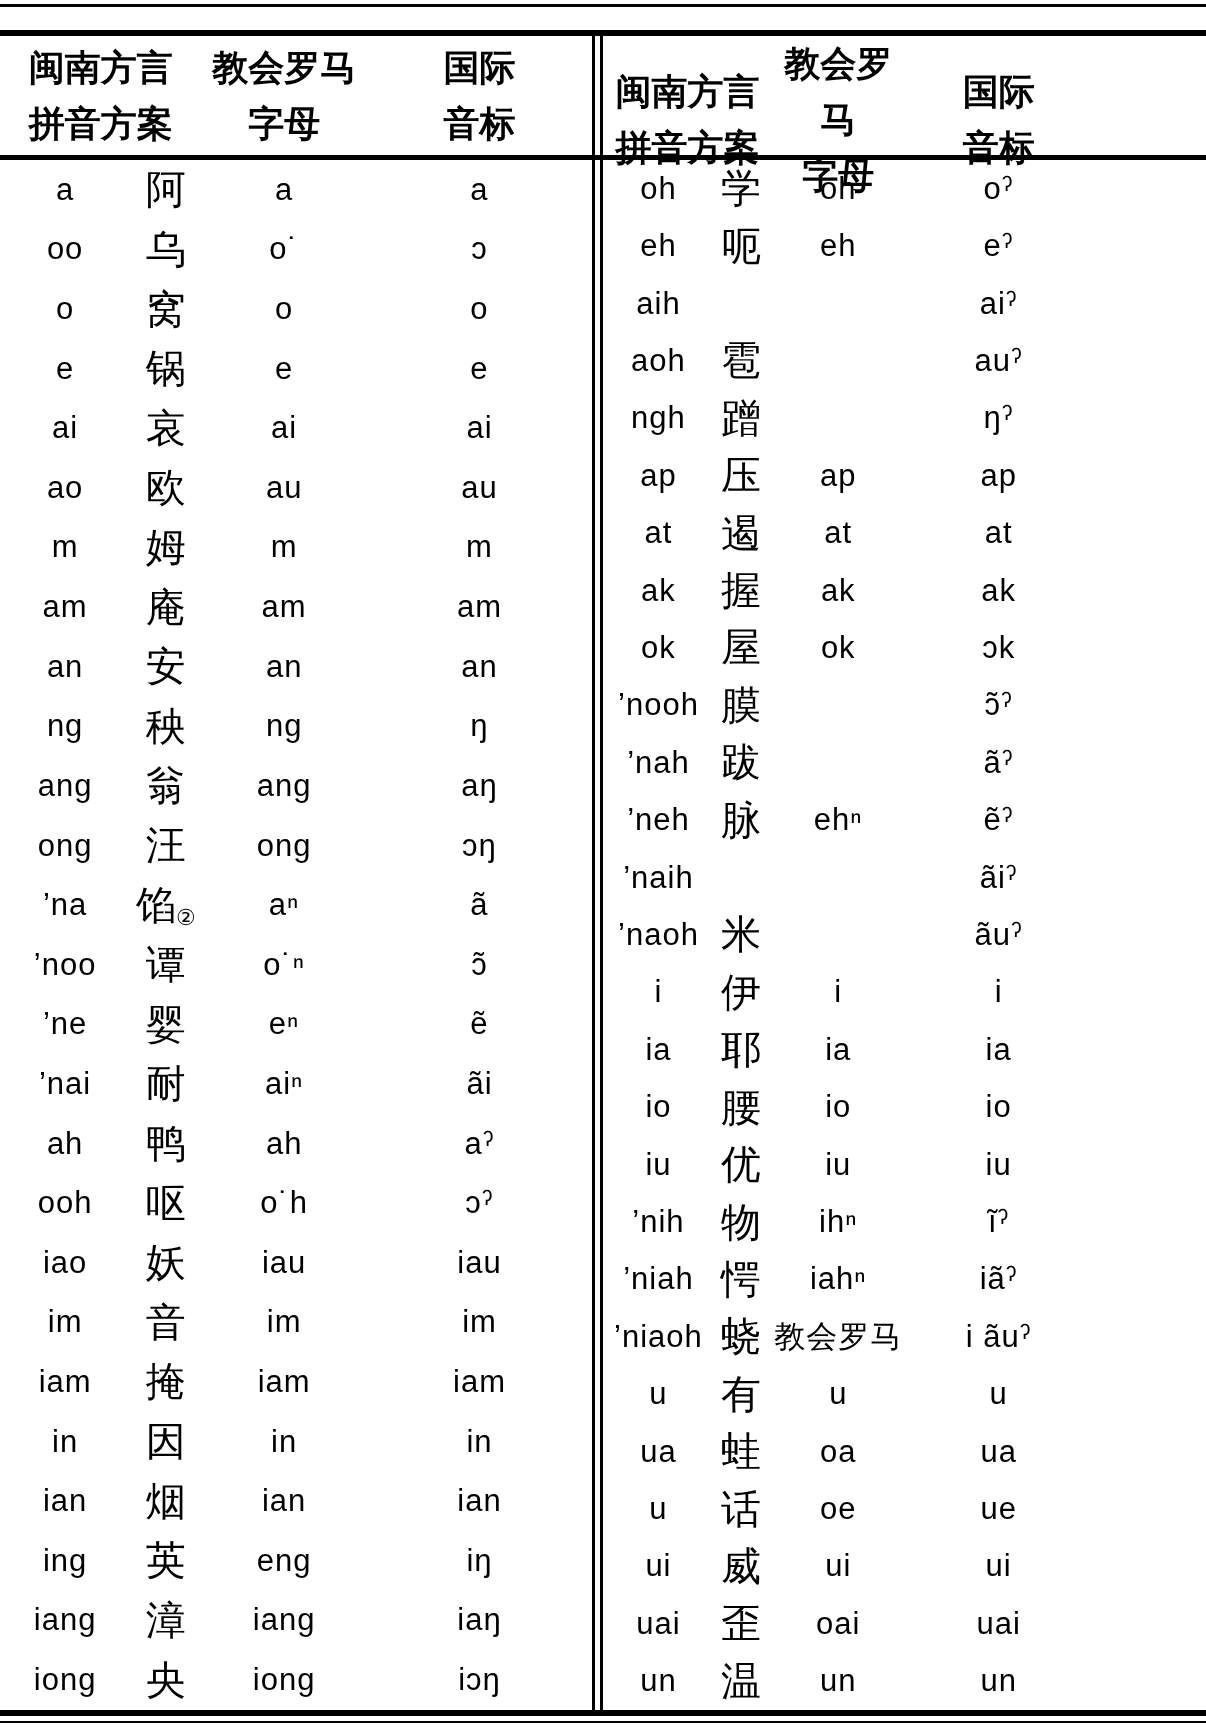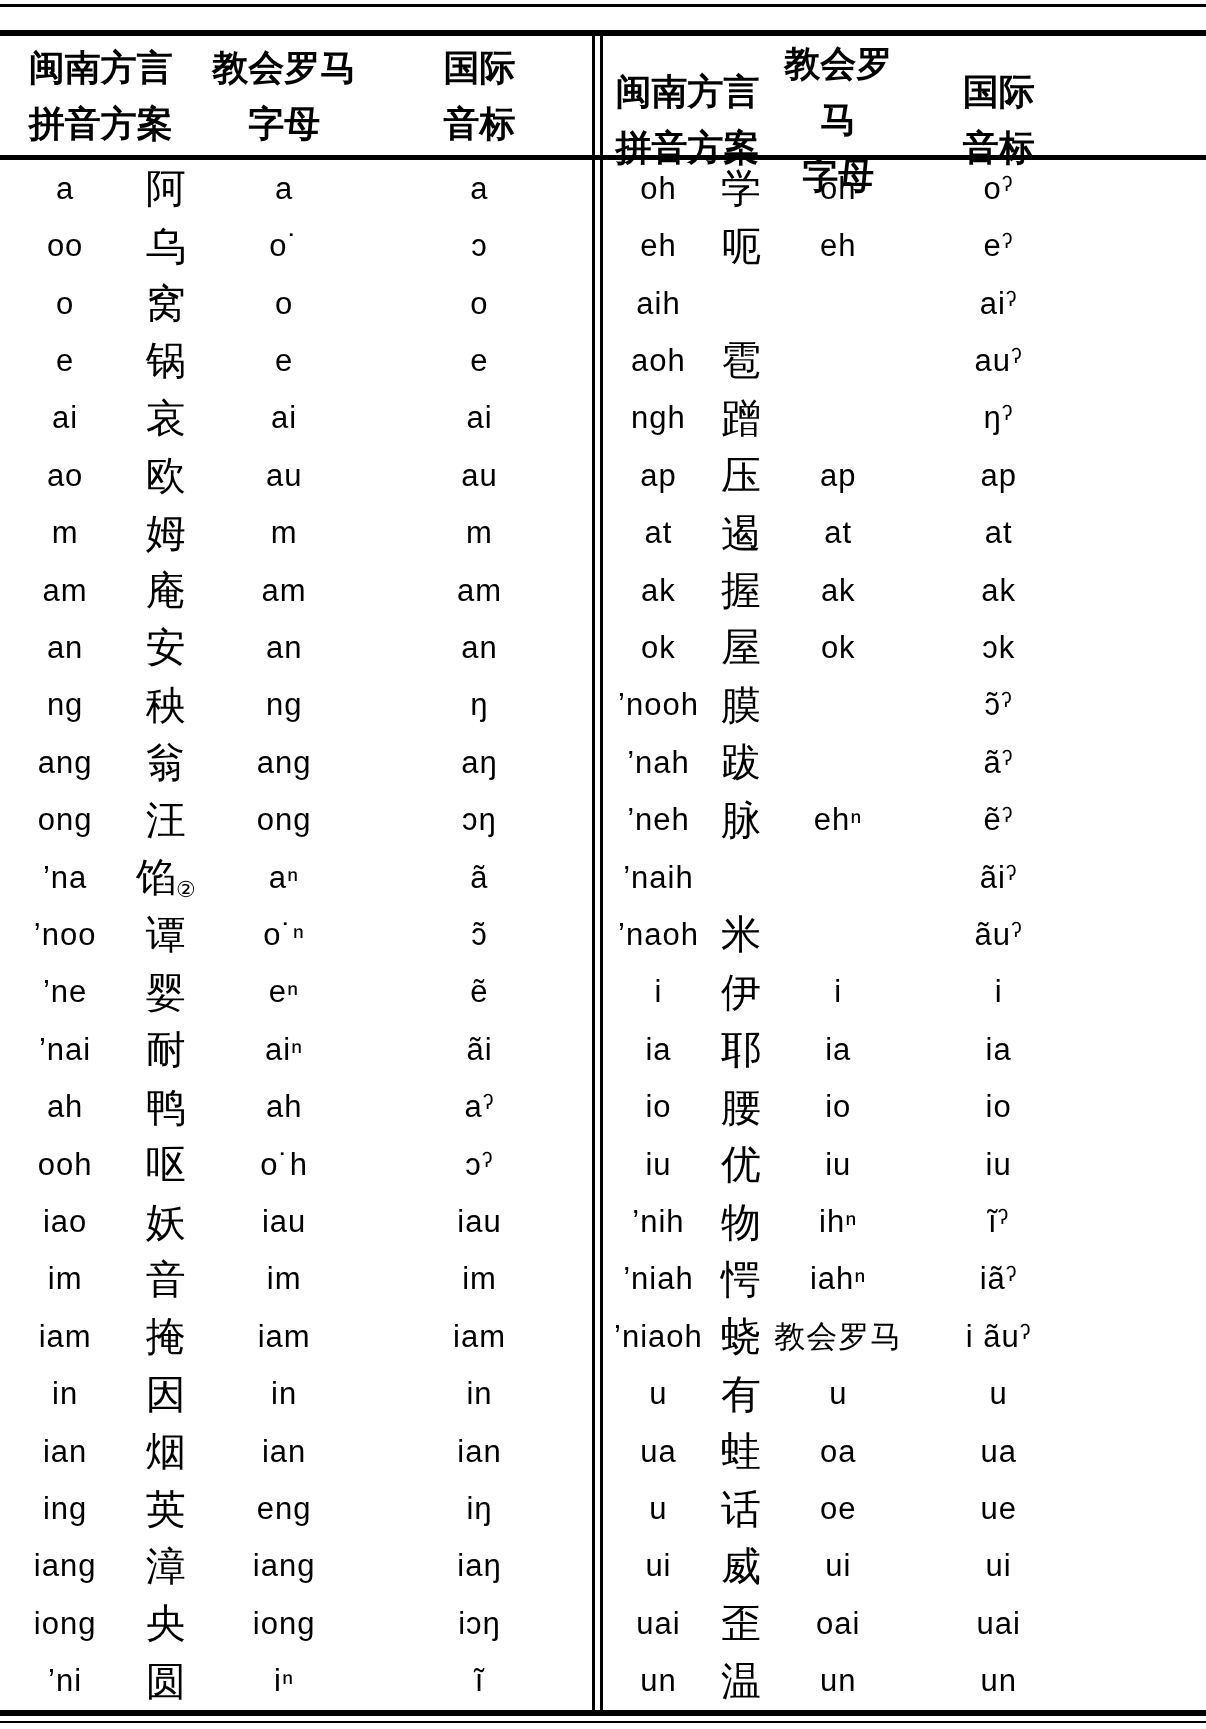--- a/index.html
+++ b/index.html
@@ -260,26 +260,20 @@
       <div class="cell c-ipa">iaŋ</div>
     </div>
 
     <div class="row">
       <div class="cell c-scheme">iong</div>
       <div class="cell c-char"><span class="char-main">央</span><span class="char-note"></span></div>
       <div class="cell c-church">iong</div>
       <div class="cell c-ipa">iɔŋ</div>
     </div>
 
-    <div class="row">
-      <div class="cell c-scheme">’ni</div>
-      <div class="cell c-char"><span class="char-main">圆</span><span class="char-note"></span></div>
-      <div class="cell c-church">iⁿ</div>
-      <div class="cell c-ipa">ĩ</div>
-    </div>
   </div>
   </div>
 
   <div class="half half-right">
     <div class="hdr">
       <div class="hgroup hg-1">
         <div>闽南方言</div>
         <div>拼音方案</div>
       </div>
       <div class="hgroup hg-2">

